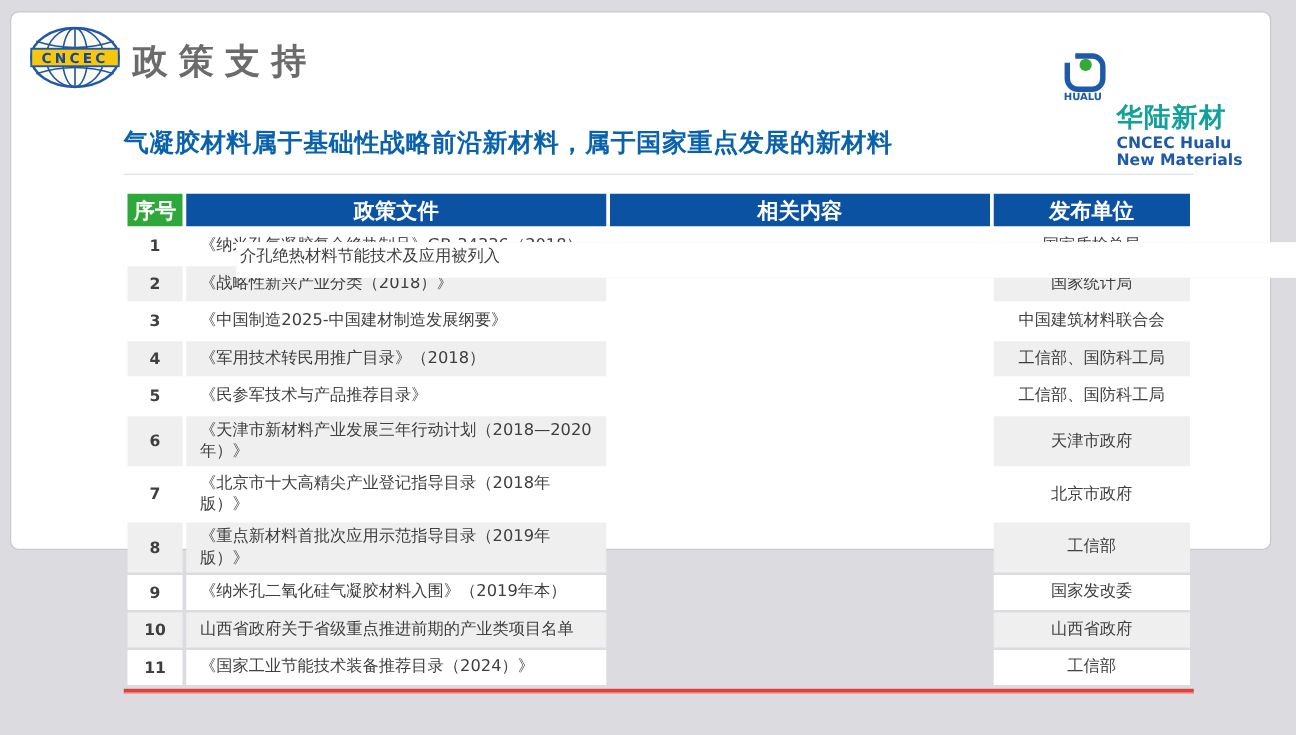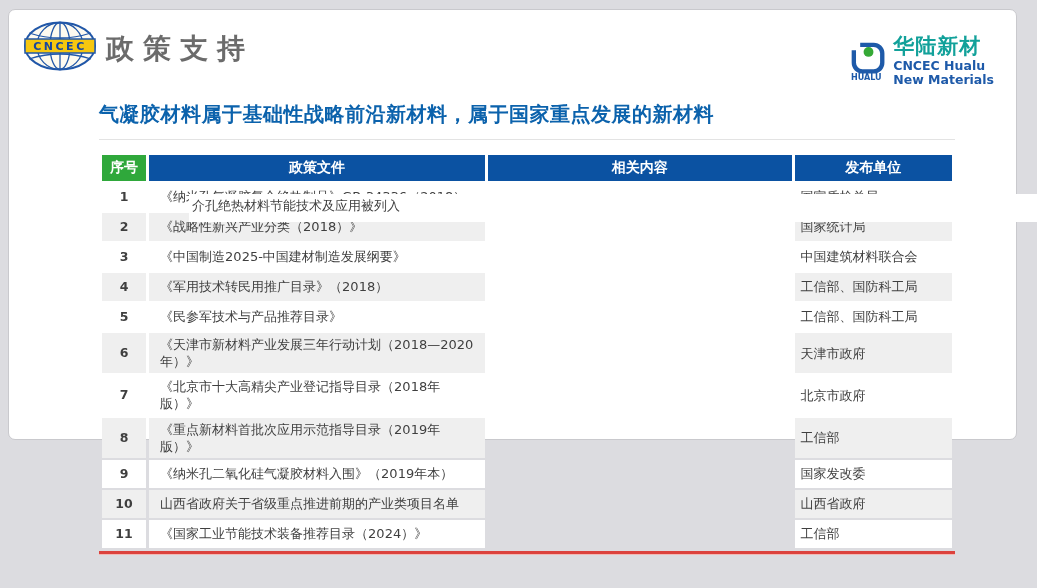--- a/index.html
+++ b/index.html
@@ -16,21 +16,21 @@
   }
   
   .cncec-logo{position:absolute;left:14px;top:11px;width:74px;height:50px;}
   .slide-title{
     position:absolute;left:97px;top:20px;
     font-family:"DejaVu Serif","Liberation Serif",serif;
     font-size:28px;font-weight:bold;color:#6b6b6b;letter-spacing:9px;
   }
   .hualu{position:absolute;right:22px;top:25px;display:flex;align-items:flex-start;}
   .hualu-mark{margin-right:6px;margin-top:3px;}
-  .hualu-text{display:flex;flex-direction:column;line-height:1.1;}
+  .hualu-text{display:flex;flex-direction:column;line-height:1.1;margin-top:48px;}
   .hualu-cn{font-size:21px;font-weight:bold;color:#12a19a;letter-spacing:1px;}
   .hualu-en1{font-size:12.5px;font-weight:bold;color:#1e5aa9;margin-top:1px;}
   .hualu-en2{font-size:12.5px;font-weight:bold;color:#1e5aa9;}
   
   .content{position:absolute;left:90px;top:92px;width:856px;}
   .heading{
     font-size:20px;font-weight:bold;color:#0b62ac;
     letter-spacing:0.5px;margin:0;line-height:1.2;white-space:nowrap;
   }
   .divider{height:1px;background:#e3e3e3;margin-top:13px;}
@@ -38,29 +38,29 @@
     border-collapse:separate;border-spacing:3px 2px;
     table-layout:fixed;width:856px;margin-top:13px;
     font-size:13px;color:#3f3f3f;
   }
   col.c-no{width:44px;}
   col.c-policy{width:335px;}
   col.c-content{width:303px;}
   col.c-unit{width:157px;}
   th{
     background:#0b52a2;color:#ffffff;font-weight:bold;
-    font-size:14px;height:24px;padding:1px 0;text-align:center;
+    font-size:17px;height:24px;padding:1px 0;text-align:center;
   }
   th.green{background:#2fa83b;}
   td{padding:3px 6px;vertical-align:middle;line-height:1.32;background:#ffffff;height:22px;}
   tr.alt td{background:#efefef;}
   td.no{text-align:center;font-weight:bold;font-size:12.5px;}
   td.policy{text-align:left;padding-left:11px;}
   td.content{text-align:left;padding-left:3px;}
-  td.unit{}
+  td.unit{text-align:center;}
   .red-line{
     height:3px;background:#dc423d;margin-top:1px;
     border-bottom:1px solid #f2b9b5;
   }
 </style>
 </head>
 <body>
 
 <div class="card">
 

